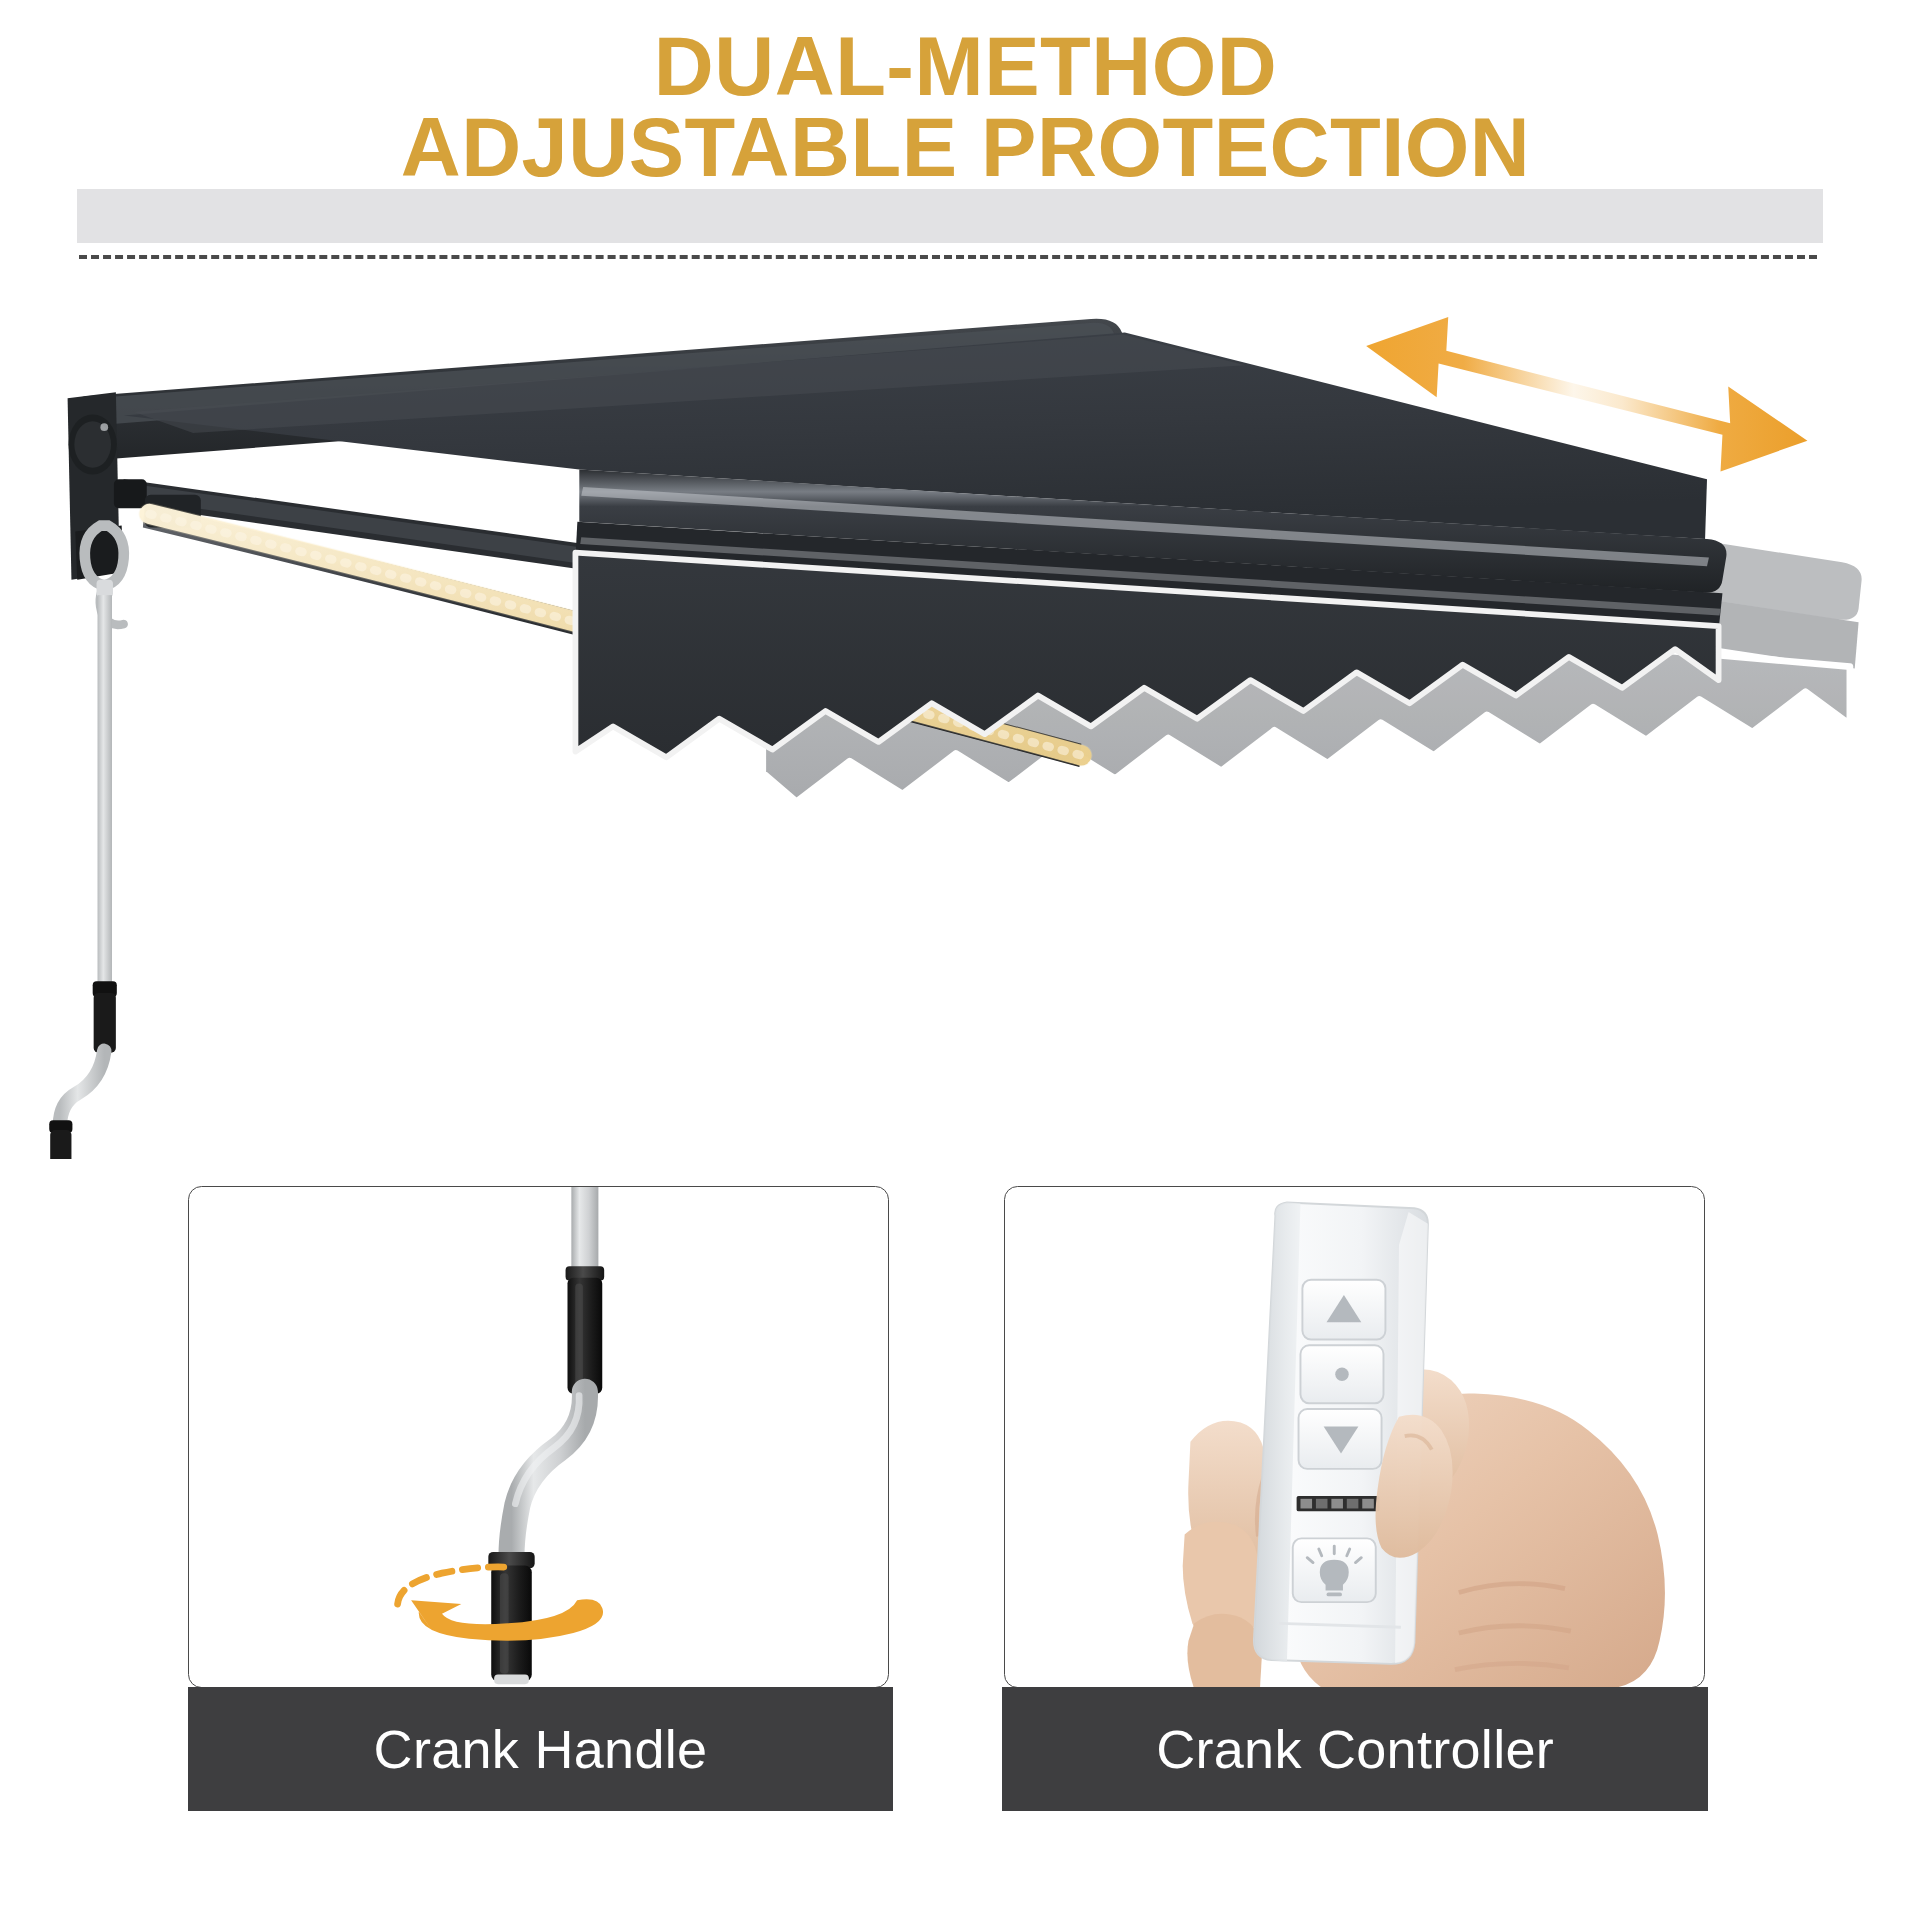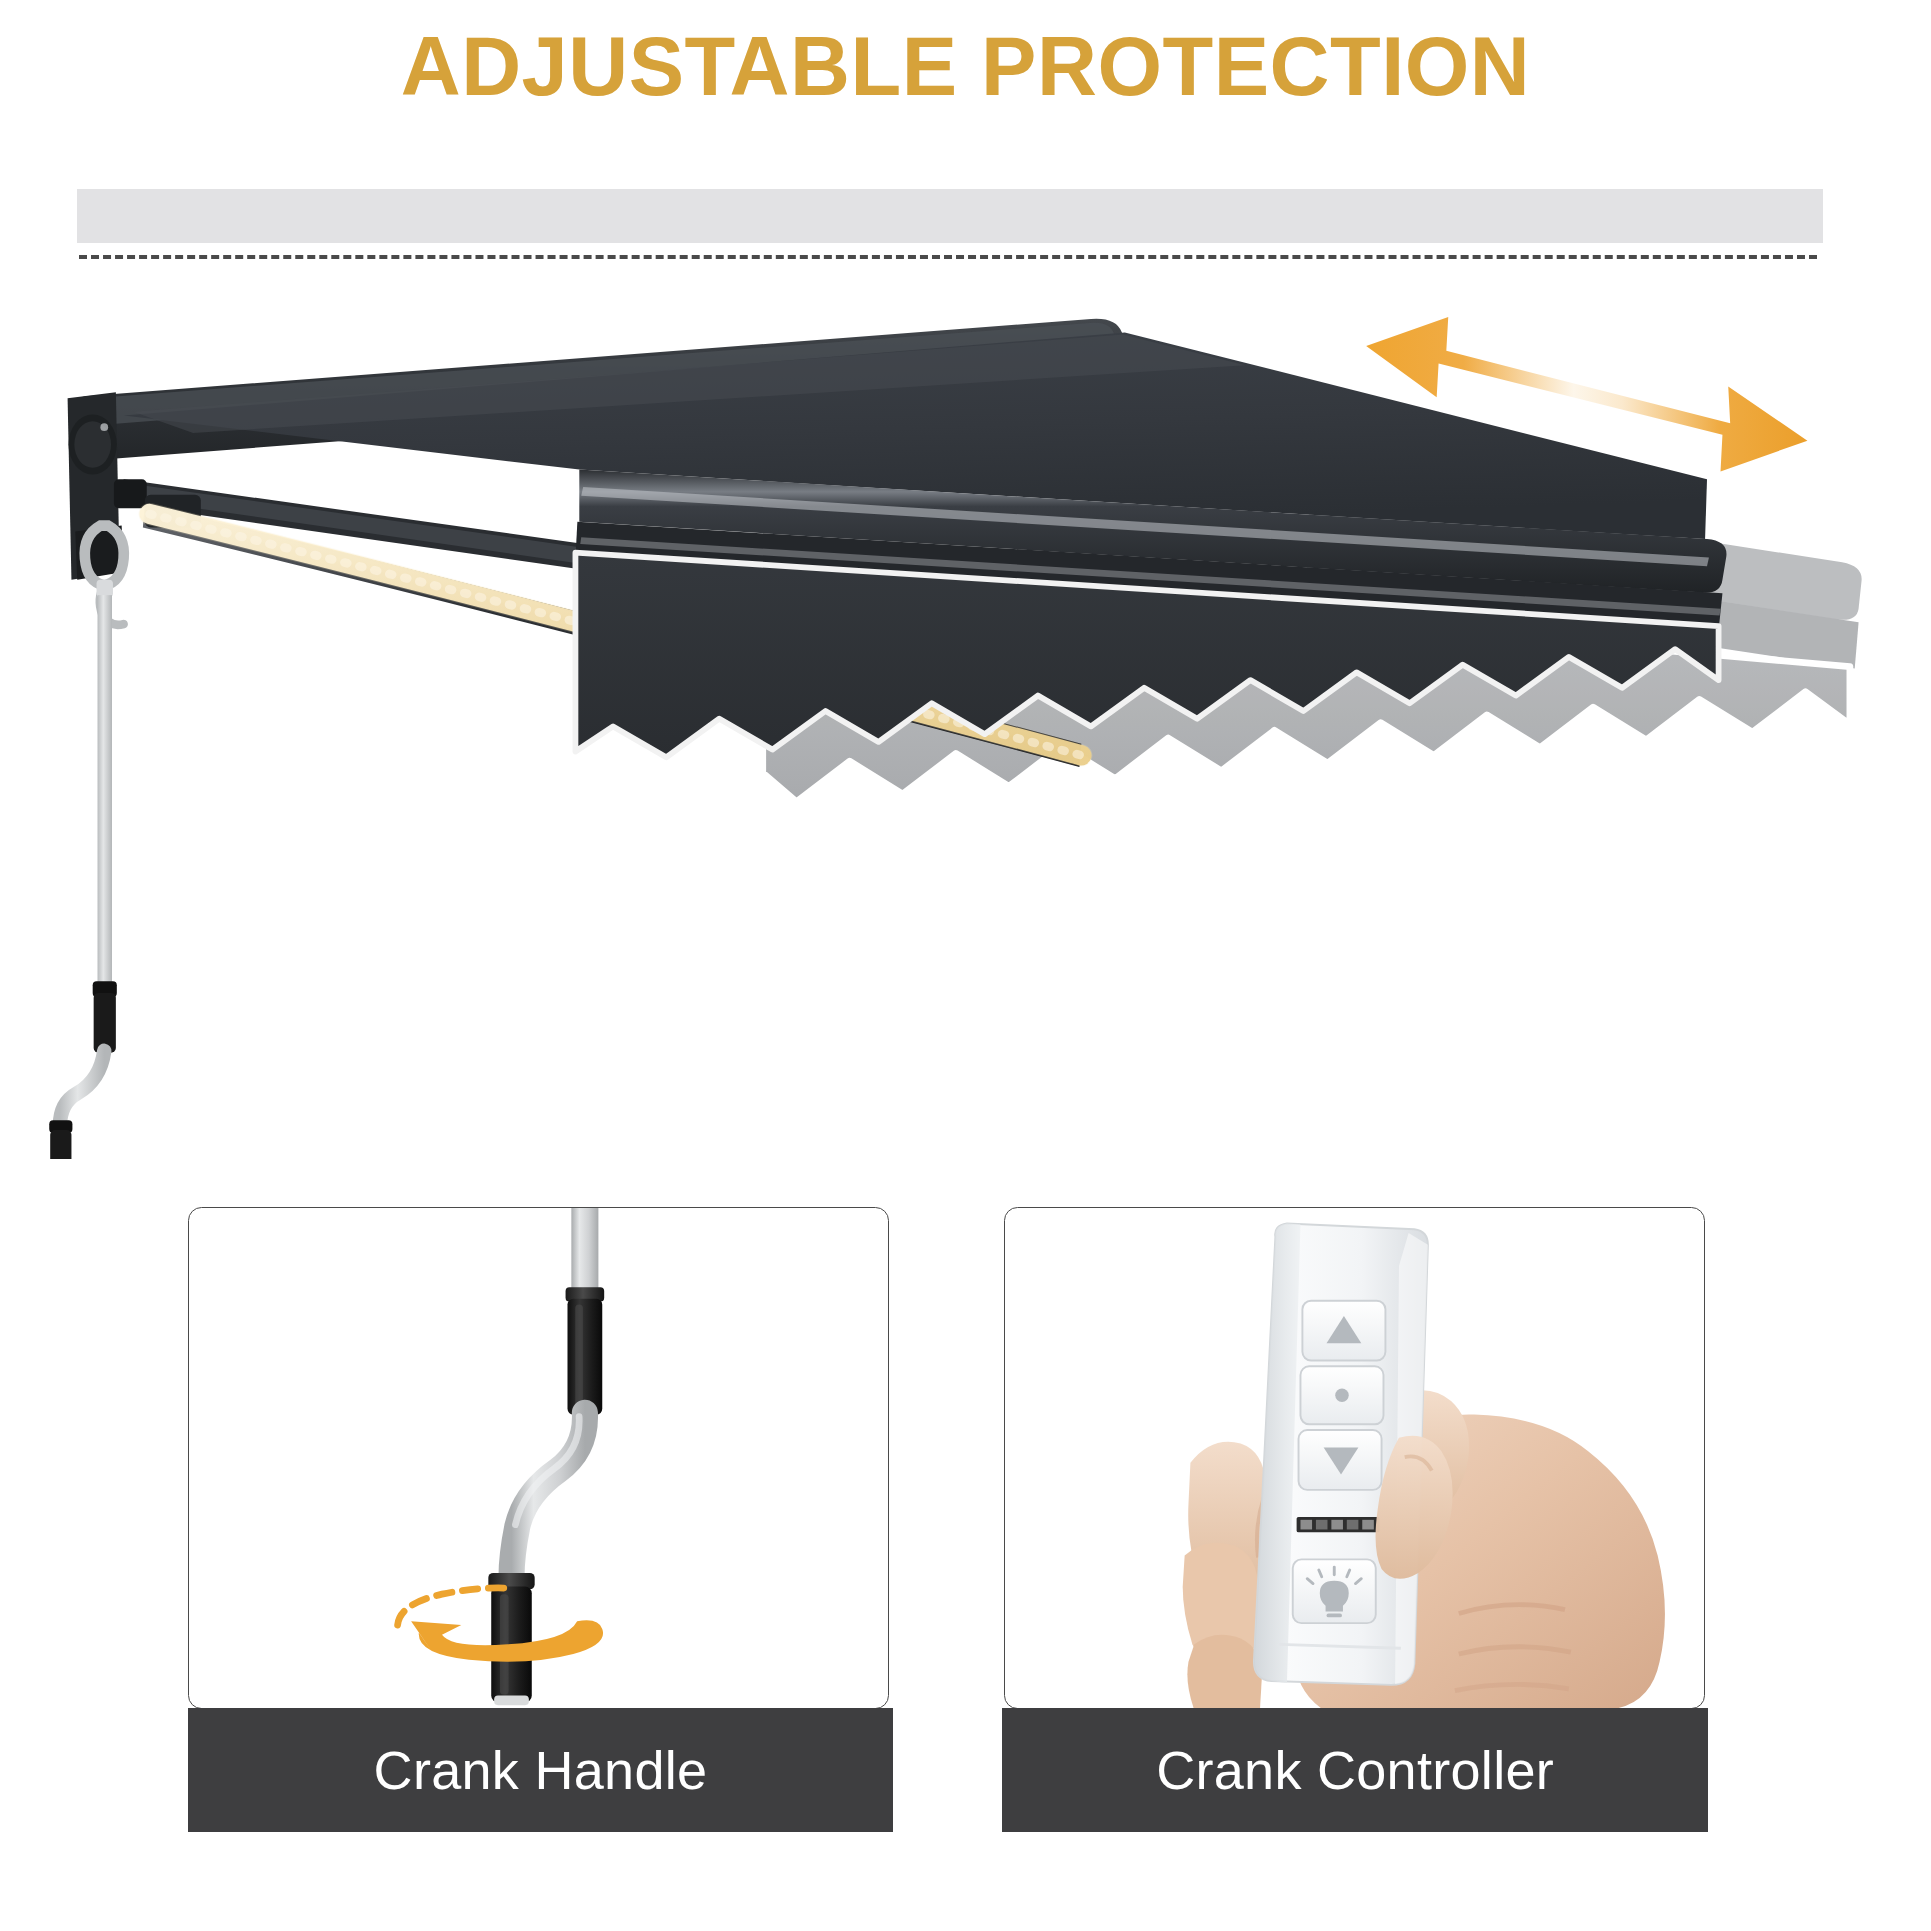--- a/index.html
+++ b/index.html
@@ -68,21 +68,20 @@
   }
   #hero-svg { display: block; }
 
   
   #cards {
     position: absolute;
     left: 0;
     top: 1186px;
     width: 1931px;
     height: 637px;
-    margin-top: 21px;
   }
   .card {
     position: absolute;
     top: 0;
     width: 701px;
     height: 624px;
   }
   .card.left  { left: 188px; }
   .card.right { left: 1004px; }
 
@@ -121,20 +120,21 @@
   }
   .card.right .card-caption { left: -1.9px; width: 706px; }
 </style>
 </head>
 <body>
 
 <div id="header">
   <div id="header-band"></div>
   <div id="header-dashes"></div>
   <div id="title-block">
+    <span class="title-line">DUAL-METHOD</span>
     <span class="title-line">ADJUSTABLE PROTECTION</span>
   </div>
 </div>
 
 <div id="hero">
   <svg id="hero-svg" width="1931" height="869" viewBox="0 0 2000 900" xmlns="http://www.w3.org/2000/svg">
     <defs>
       <linearGradient id="gFabricTop" x1="0" y1="0" x2="0.25" y2="1">
         <stop offset="0%" stop-color="#3c4148"></stop>
         <stop offset="55%" stop-color="#34383e"></stop>

